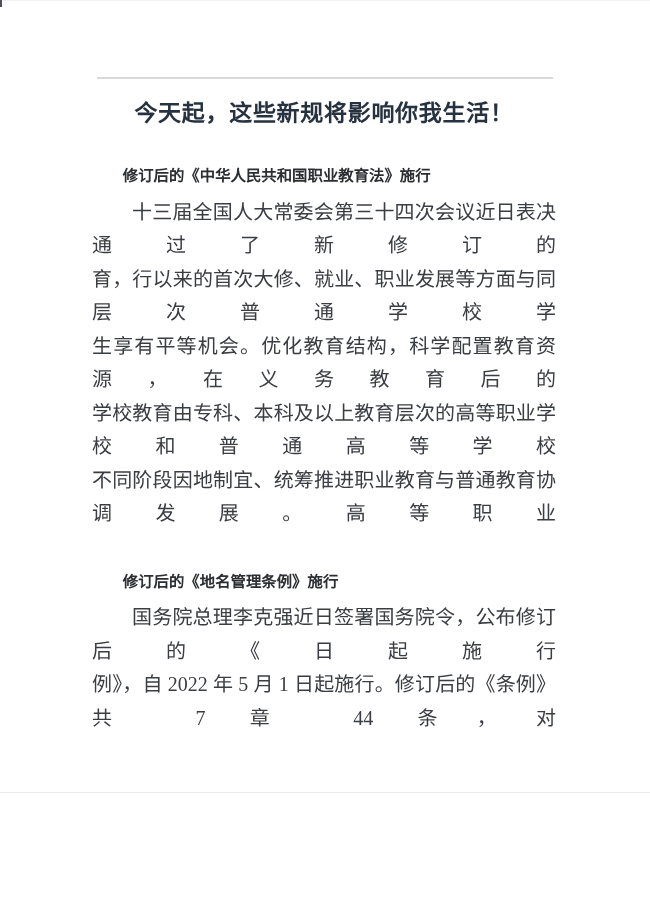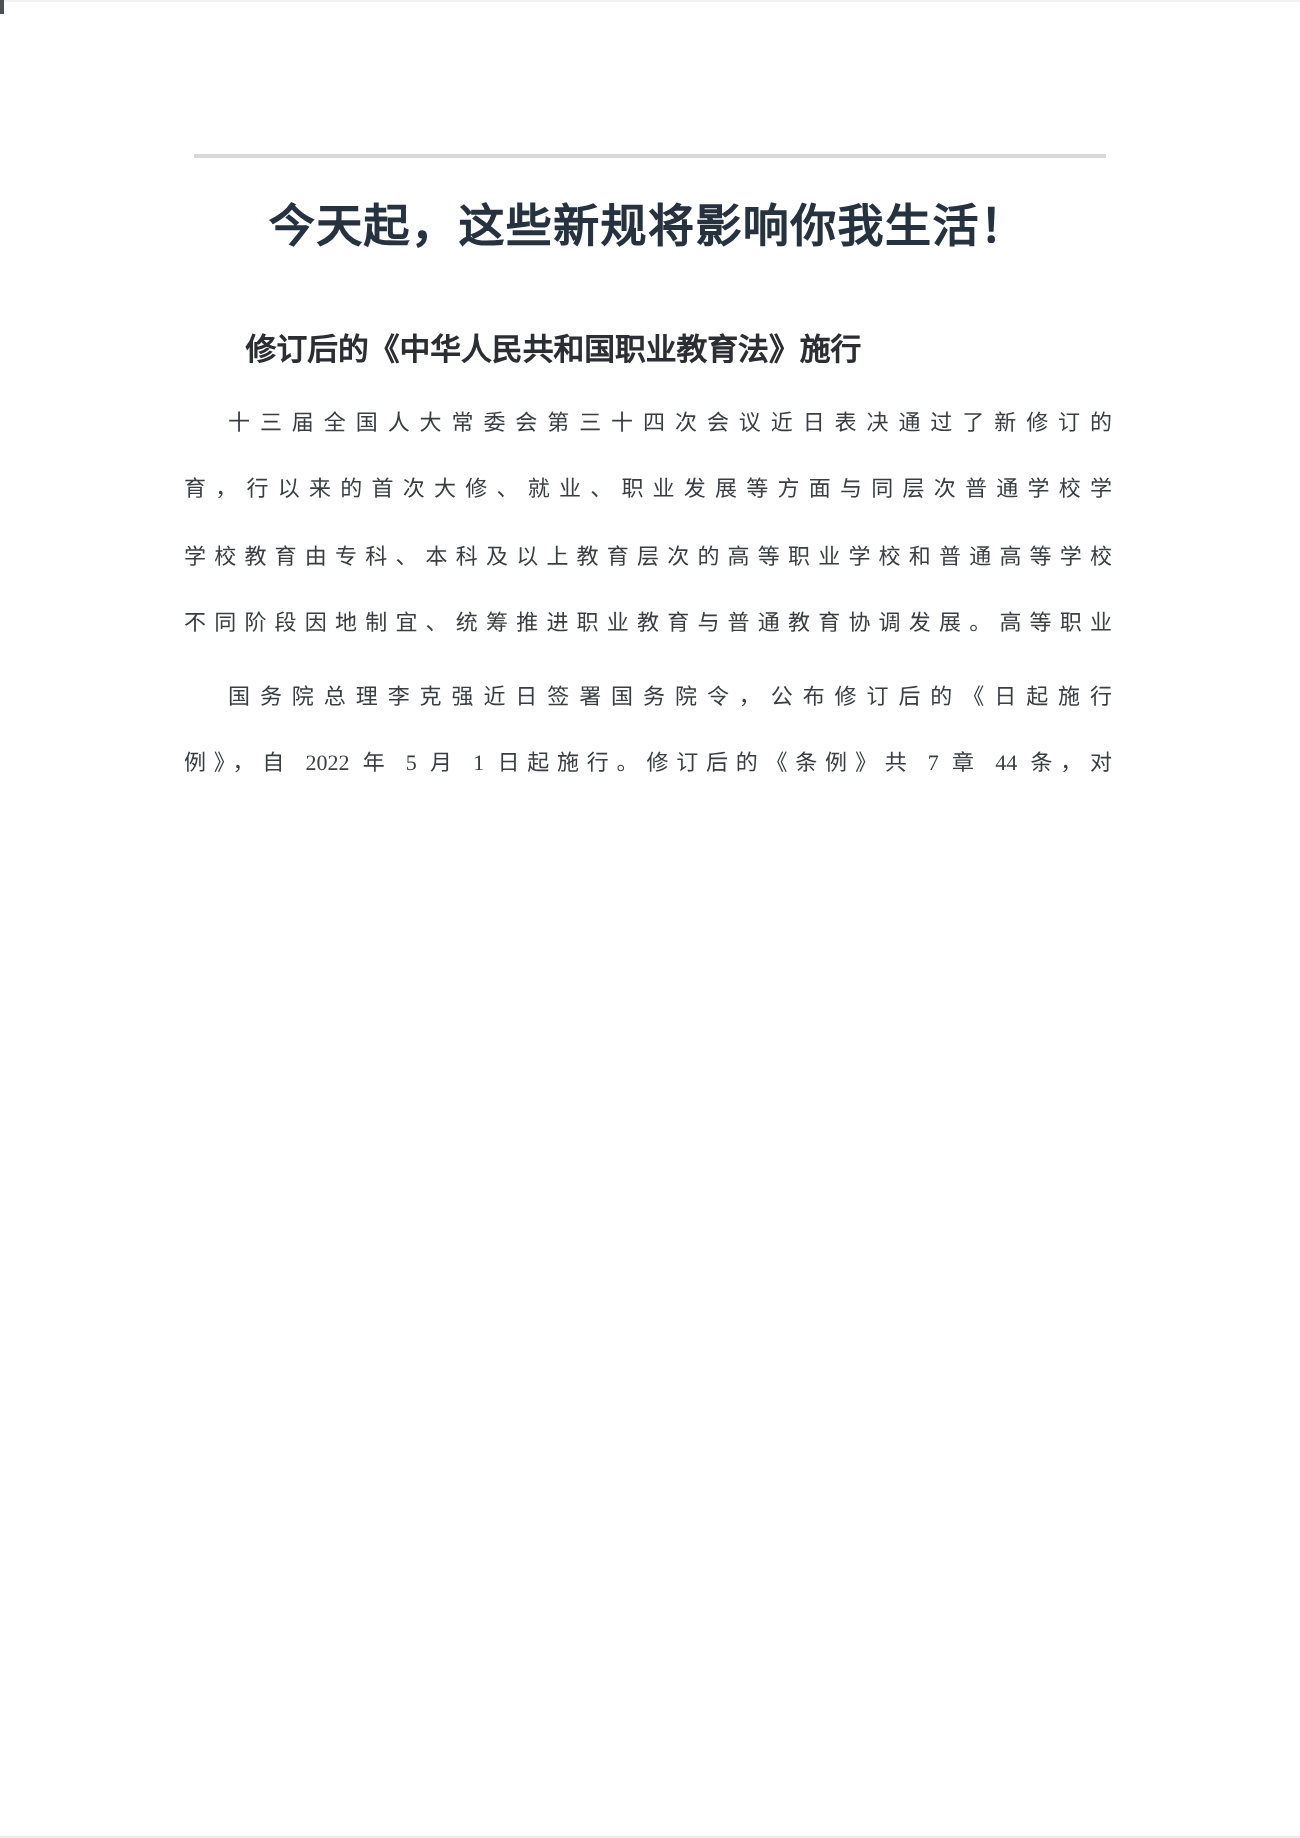--- a/index.html
+++ b/index.html
@@ -1,19 +1,19 @@
 <!DOCTYPE html>
 <html lang="zh-CN"><head>
 <meta charset="utf-8">
 <style>
   html, body { margin: 0; padding: 0; background: #ffffff; }
   .page {
     position: relative;
     width: 650px;
-    height: 919px;
+    height: 793px;
     background: #ffffff;
     overflow: hidden;
     font-family: "Liberation Serif", "DejaVu Serif", serif;
   }
   .top-hairline {
     position: absolute; top: 0; left: 0; width: 650px; height: 1px;
     background: #f3f3f3;
   }
   .corner-speck {
     position: absolute; top: 0; left: 0; width: 2px; height: 7px;
@@ -44,21 +44,21 @@
     font-size: 15.4px;
     font-weight: bold;
     line-height: 33.5px;
     text-indent: 2em;
     color: #2b2e33;
   }
   .heading-1 { margin-top: 28px; }
   .heading-2 { margin-top: 34px; }
   .paragraph {
     margin-top: 3px;
-    font-size: 11px;
+    font-size: 20px;
     line-height: 33.5px;
     color: #3a3d42;
   }
   .paragraph .line {
     text-align: justify;
     text-align-last: justify;
     text-justify: inter-character;
   }
   .paragraph .line.no-just {
     text-align-last: left;
@@ -76,24 +76,26 @@
   <div class="rule"></div>
 
   <div class="content">
     <div class="doc-title">今天起，这些新规将影响你我生活！</div>
 
     <div class="section-heading heading-1">修订后的《中华人民共和国职业教育法》施行</div>
 
     <div class="paragraph">
         <div class="line">十三届全国人大常委会第三十四次会议近日表决通过了新修订的</div>
         <div class="line">育，行以来的首次大修、就业、职业发展等方面与同层次普通学校学</div>
+        <div class="line">生享有平等机会。优化教育结构，科学配置教育资源，在义务教育后的</div>
         <div class="line">学校教育由专科、本科及以上教育层次的高等职业学校和普通高等学校</div>
         <div class="line">不同阶段因地制宜、统筹推进职业教育与普通教育协调发展。高等职业</div>
       </div>
 
+    <div class="section-heading heading-2">修订后的《地名管理条例》施行</div>
 
     <div class="paragraph">
         <div class="line">国务院总理李克强近日签署国务院令，公布修订后的《日起施行</div>
         <div class="line">例》，自 2022 年 5 月 1 日起施行。修订后的《条例》共 7 章 44 条，对</div>
       </div>
   </div>
 
   <div class="bottom-hairline"></div>
 </div>
 

